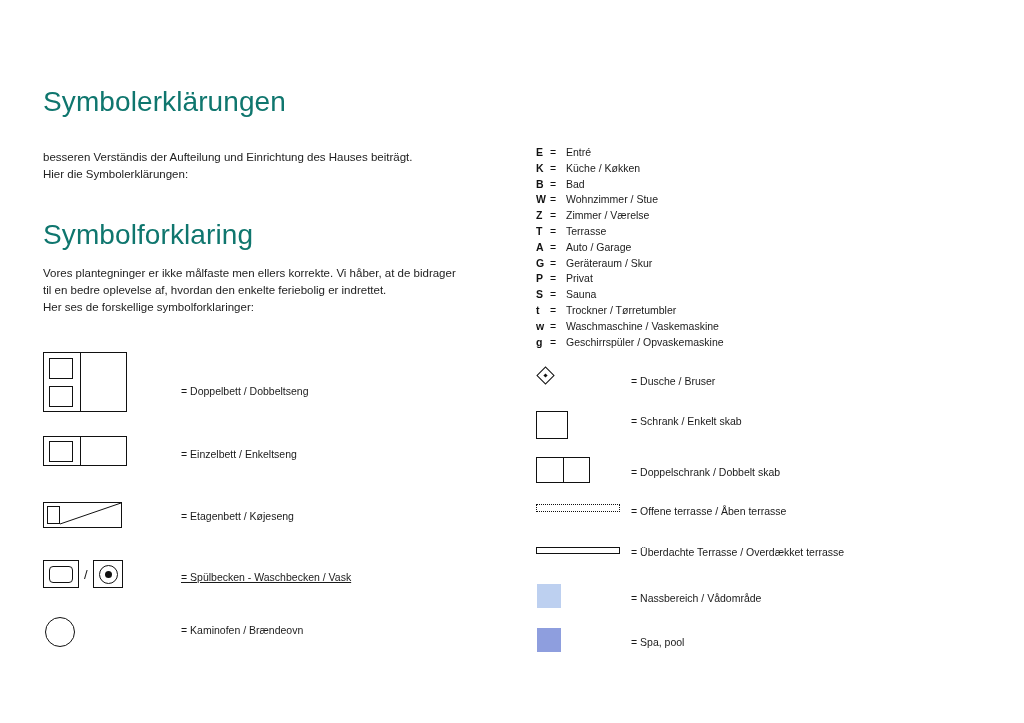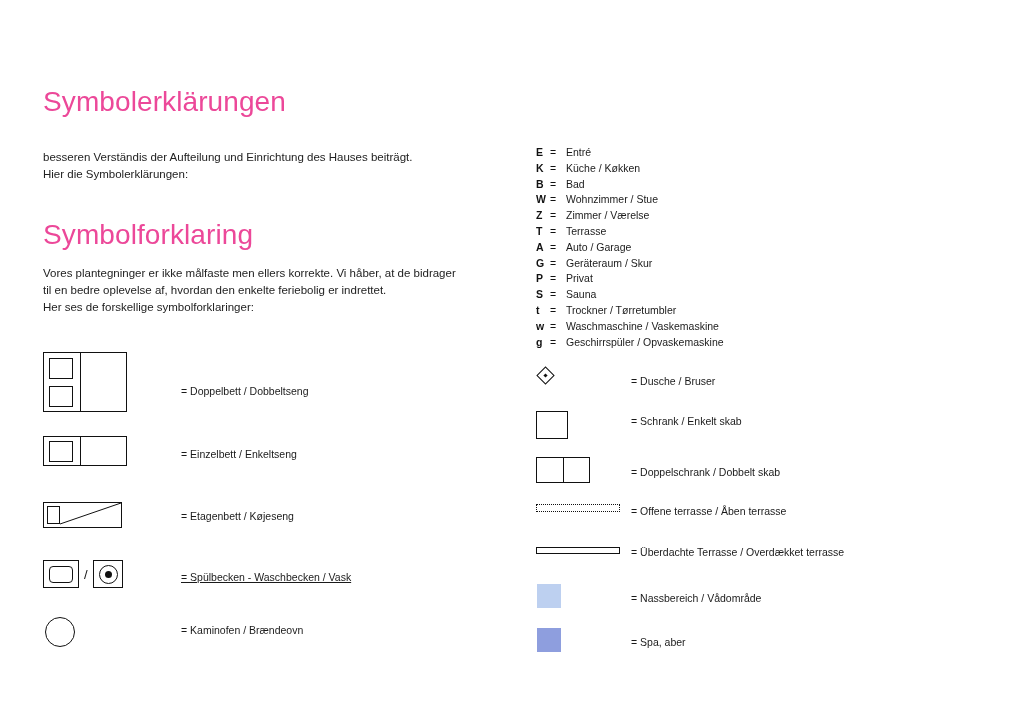--- a/index.html
+++ b/index.html
@@ -27,21 +27,21 @@
     position: absolute;
     left: 43px;
     top: 86px;
     width: 460px;
   }
   h1.title {
     font-size: 28px;
     font-weight: normal;
     margin: 0 0 14px 0;
     letter-spacing: 0.1px;
-    color: #ec4899;
+    color: #0f766e;
   }
   h1.title.second {
     margin-top: 36px;
   }
   p.intro {
     font-size: 11.5px;
     line-height: 17px;
     margin: 0;
     color: #222;
   }
@@ -495,18 +495,18 @@
       <div class="rs-graphic" style="left:1px; top:3px;">
         <div class="swatch" id="sw-wet" style="background: rgb(189, 208, 240);"></div>
       </div>
       <div class="rs-label" style="top:11px;">= Nassbereich / Vådområde</div>
     </div>
 
     <div class="rs-row">
       <div class="rs-graphic" style="left:1px; top:5px;">
         <div class="swatch" id="sw-spa" style="background: rgb(142, 158, 222);"></div>
       </div>
-      <div class="rs-label" style="top:13px;">= Spa, aber</div>
+      <div class="rs-label" style="top:13px;">= Spa, pool</div>
     </div>
 
   </div>
 
 </div>
 
 </body></html>

